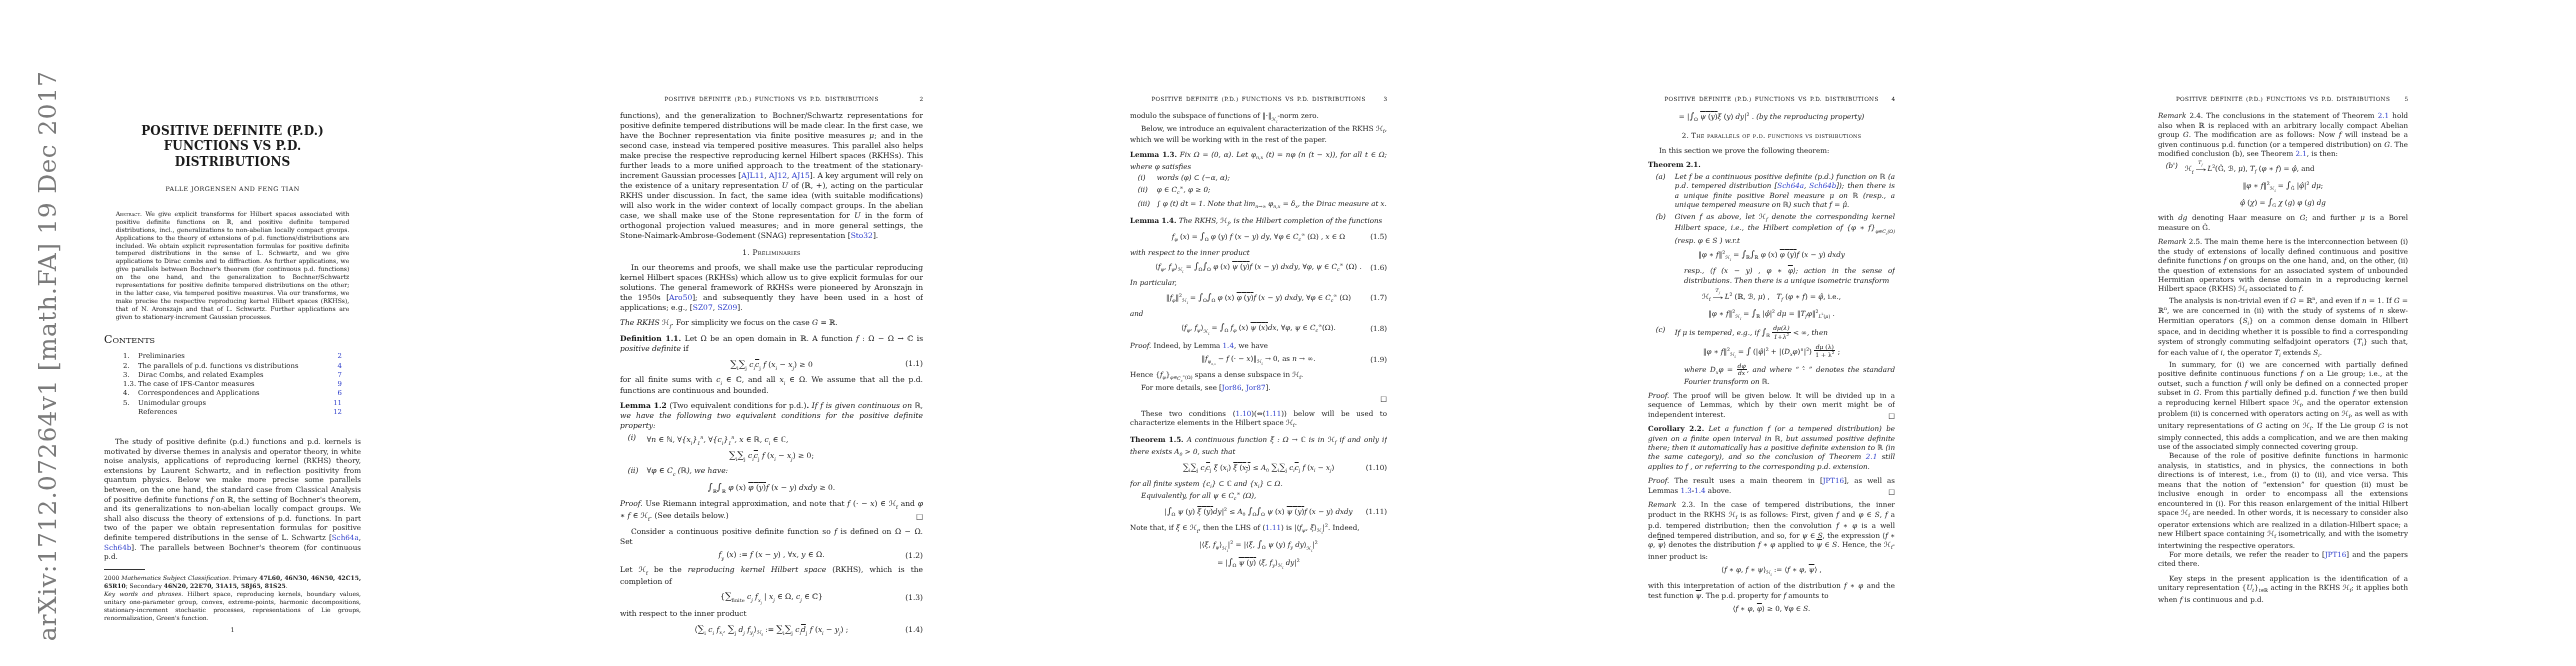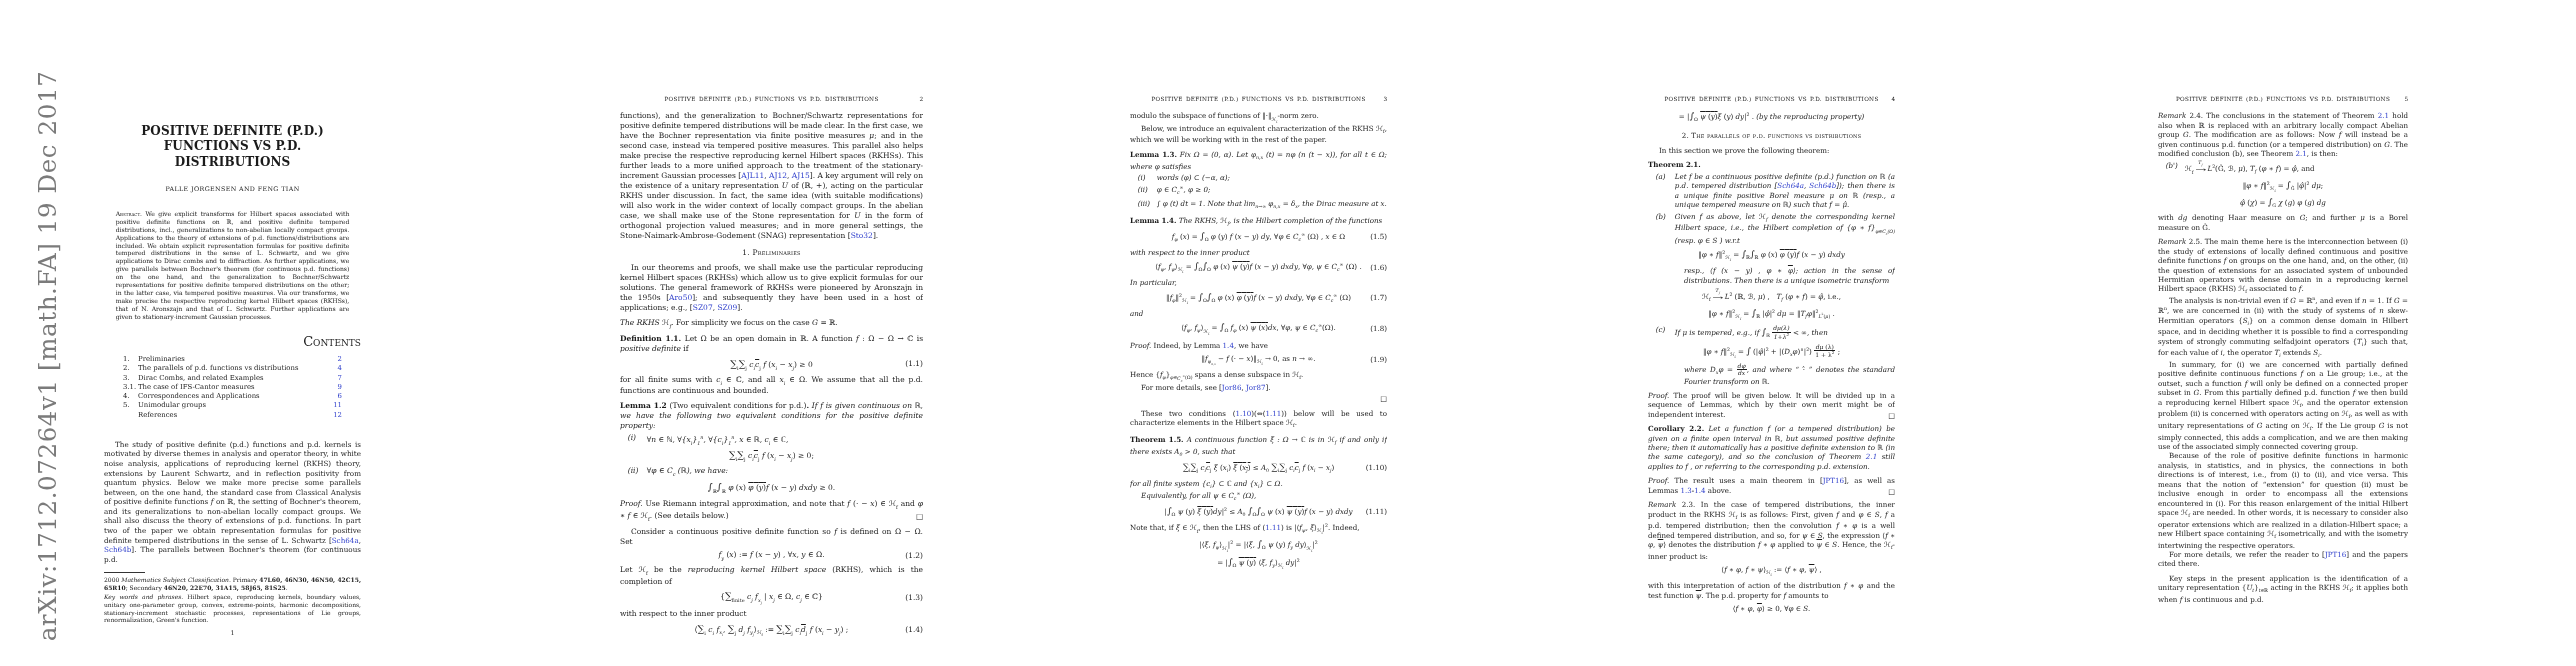--- a/index.html
+++ b/index.html
@@ -19,21 +19,21 @@
        letter-spacing:0.3px;word-spacing:1.1px;}
   .running .rh-num{position:absolute;right:0;top:0;letter-spacing:0;}
   .page-body{margin-top:9.4px;font-size:7.1px;line-height:1.33;text-align:justify;}
   #p1 .page-body{margin-top:107px;font-size:7.2px;}
   #p2 .page-body{font-size:7.5px;}
   .title{text-align:center;font-weight:bold;font-size:12px;line-height:1.28;
        letter-spacing:0.1px;margin-bottom:14.5px;}
   .authors{text-align:center;font-size:6.3px;letter-spacing:0.4px;margin-bottom:16.7px;}
   .abstract{margin:0 11.7px 12.2px;font-size:6.1px;line-height:1.31;text-align:justify;}
   .sc{font-variant:small-caps;}
-  .contents-title{text-align:right;font-variant:small-caps;font-size:13px;margin-bottom:4.4px;}
+  .contents-title{text-align:left;font-variant:small-caps;font-size:11px;margin-bottom:4.4px;}
   .toc{margin:0 19px 20px;font-size:6.9px;}
   .toc-row{display:flex;line-height:1.34;}
   .toc-label{min-width:15px;}
   .toc-text{flex:1;}
   .para{margin:0;}
   .para.ind{text-indent:11px;}
   .para.sp{margin-top:5px;}
   .para.pcont{margin-left:36px;}
   .heading{text-align:center;font-variant:small-caps;margin:7.2px 0 5px;letter-spacing:0.2px;}
   .eq{position:relative;text-align:center;margin:3.9px 0;}
@@ -79,21 +79,21 @@
           <span class="toc-label">2.</span>
           <span class="toc-text">The parallels of p.d. functions vs distributions</span>
           <a class="toc-page">4</a>
         </div>
         <div class="toc-row">
           <span class="toc-label">3.</span>
           <span class="toc-text">Dirac Combs, and related Examples</span>
           <a class="toc-page">7</a>
         </div>
         <div class="toc-row">
-          <span class="toc-label">3.1.</span>
+          <span class="toc-label">1.3.</span>
           <span class="toc-text">The case of IFS-Cantor measures</span>
           <a class="toc-page">9</a>
         </div>
         <div class="toc-row">
           <span class="toc-label">4.</span>
           <span class="toc-text">Correspondences and Applications</span>
           <a class="toc-page">6</a>
         </div>
         <div class="toc-row">
           <span class="toc-label">5.</span>

